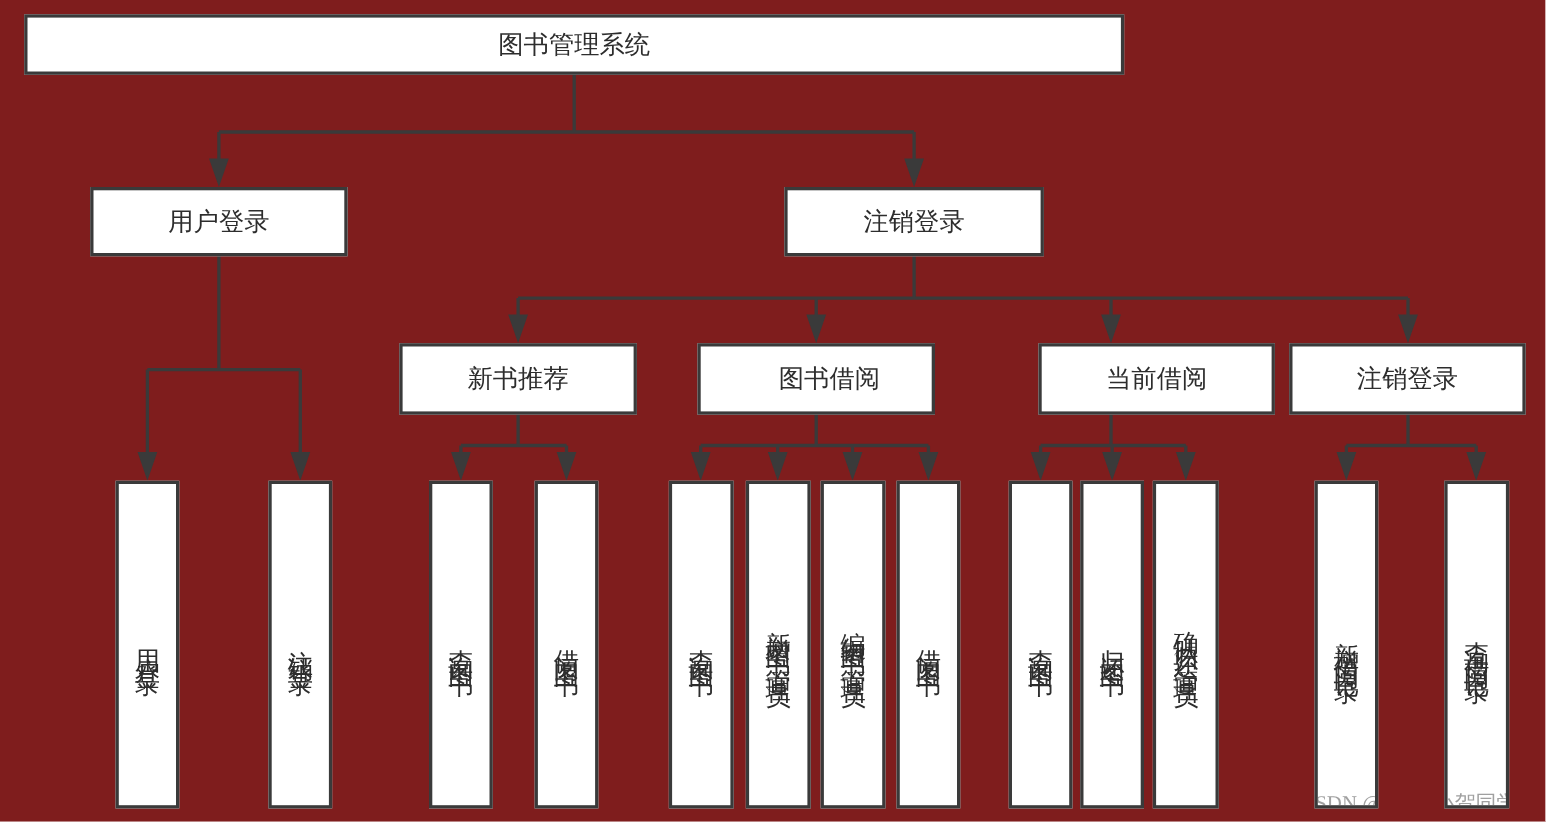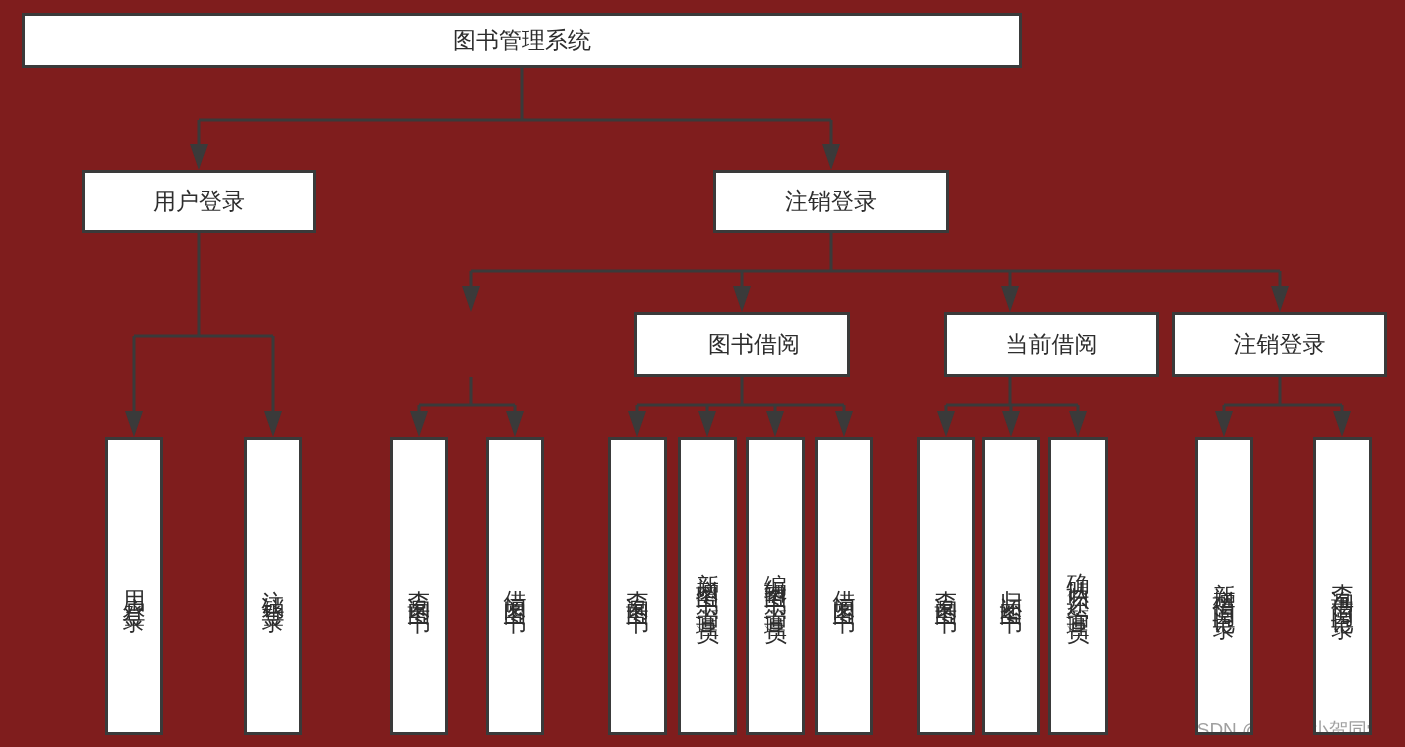--- a/index.html
+++ b/index.html
@@ -32,21 +32,21 @@
   #n-l2-3{left:1172px;top:312px;width:215px;height:65px;}
   
   #l0{left:105px;}  #l1{left:244px;}
   #l2{left:390px;}  #l3{left:486px;}
   #l4{left:608px;width:59px;} #l5{left:678px;width:59px;} #l6{left:746px;width:59px;} #l7{left:815px;}
   #l8{left:917px;}  #l9{left:982px;}  #l10{left:1048px;width:60px;}
   #l11{left:1195px;} #l12{left:1313px;width:59px;}
   
   #watermark{
     position:absolute;left:1183px;top:717px;z-index:5;
-    font-size:19px;color:#a0a0a0;mix-blend-mode:darken;white-space:nowrap;
+    font-size:19px;color:#a0a0a0;mix-blend-mode:darken;white-space:nowrap;font-family:Liberation Serif, serif;
   }
 </style>
 </head>
 <body>
 
 <div id="canvas">
 
   <svg id="wires" width="1405" height="747" viewBox="0 0 1405 747">
     <g stroke="#3a3a3a" stroke-width="3" fill="none">
       <path d="M522 68 V120 M199 120 H831 M199 120 V148 M831 120 V148"></path>
@@ -78,20 +78,21 @@
       <polygon points="1215,411 1233,411 1224,437"></polygon>
       <polygon points="1333,411 1351,411 1342,437"></polygon>
     </g>
   </svg>
 
   <div class="node" id="n-root">图书管理系统</div>
 
   <div class="node" id="n-l1-0">用户登录</div>
   <div class="node" id="n-l1-1">注销登录</div>
 
+  <div class="node" id="n-l2-0">新书推荐</div>
   <div class="node" id="n-l2-1">图书借阅</div>
   <div class="node" id="n-l2-2">当前借阅</div>
   <div class="node" id="n-l2-3">注销登录</div>
 
   <div class="leaf" id="l0">
     <span>用户登录</span>
   </div>
   <div class="leaf" id="l1">
     <span>注销登录</span>
   </div>

